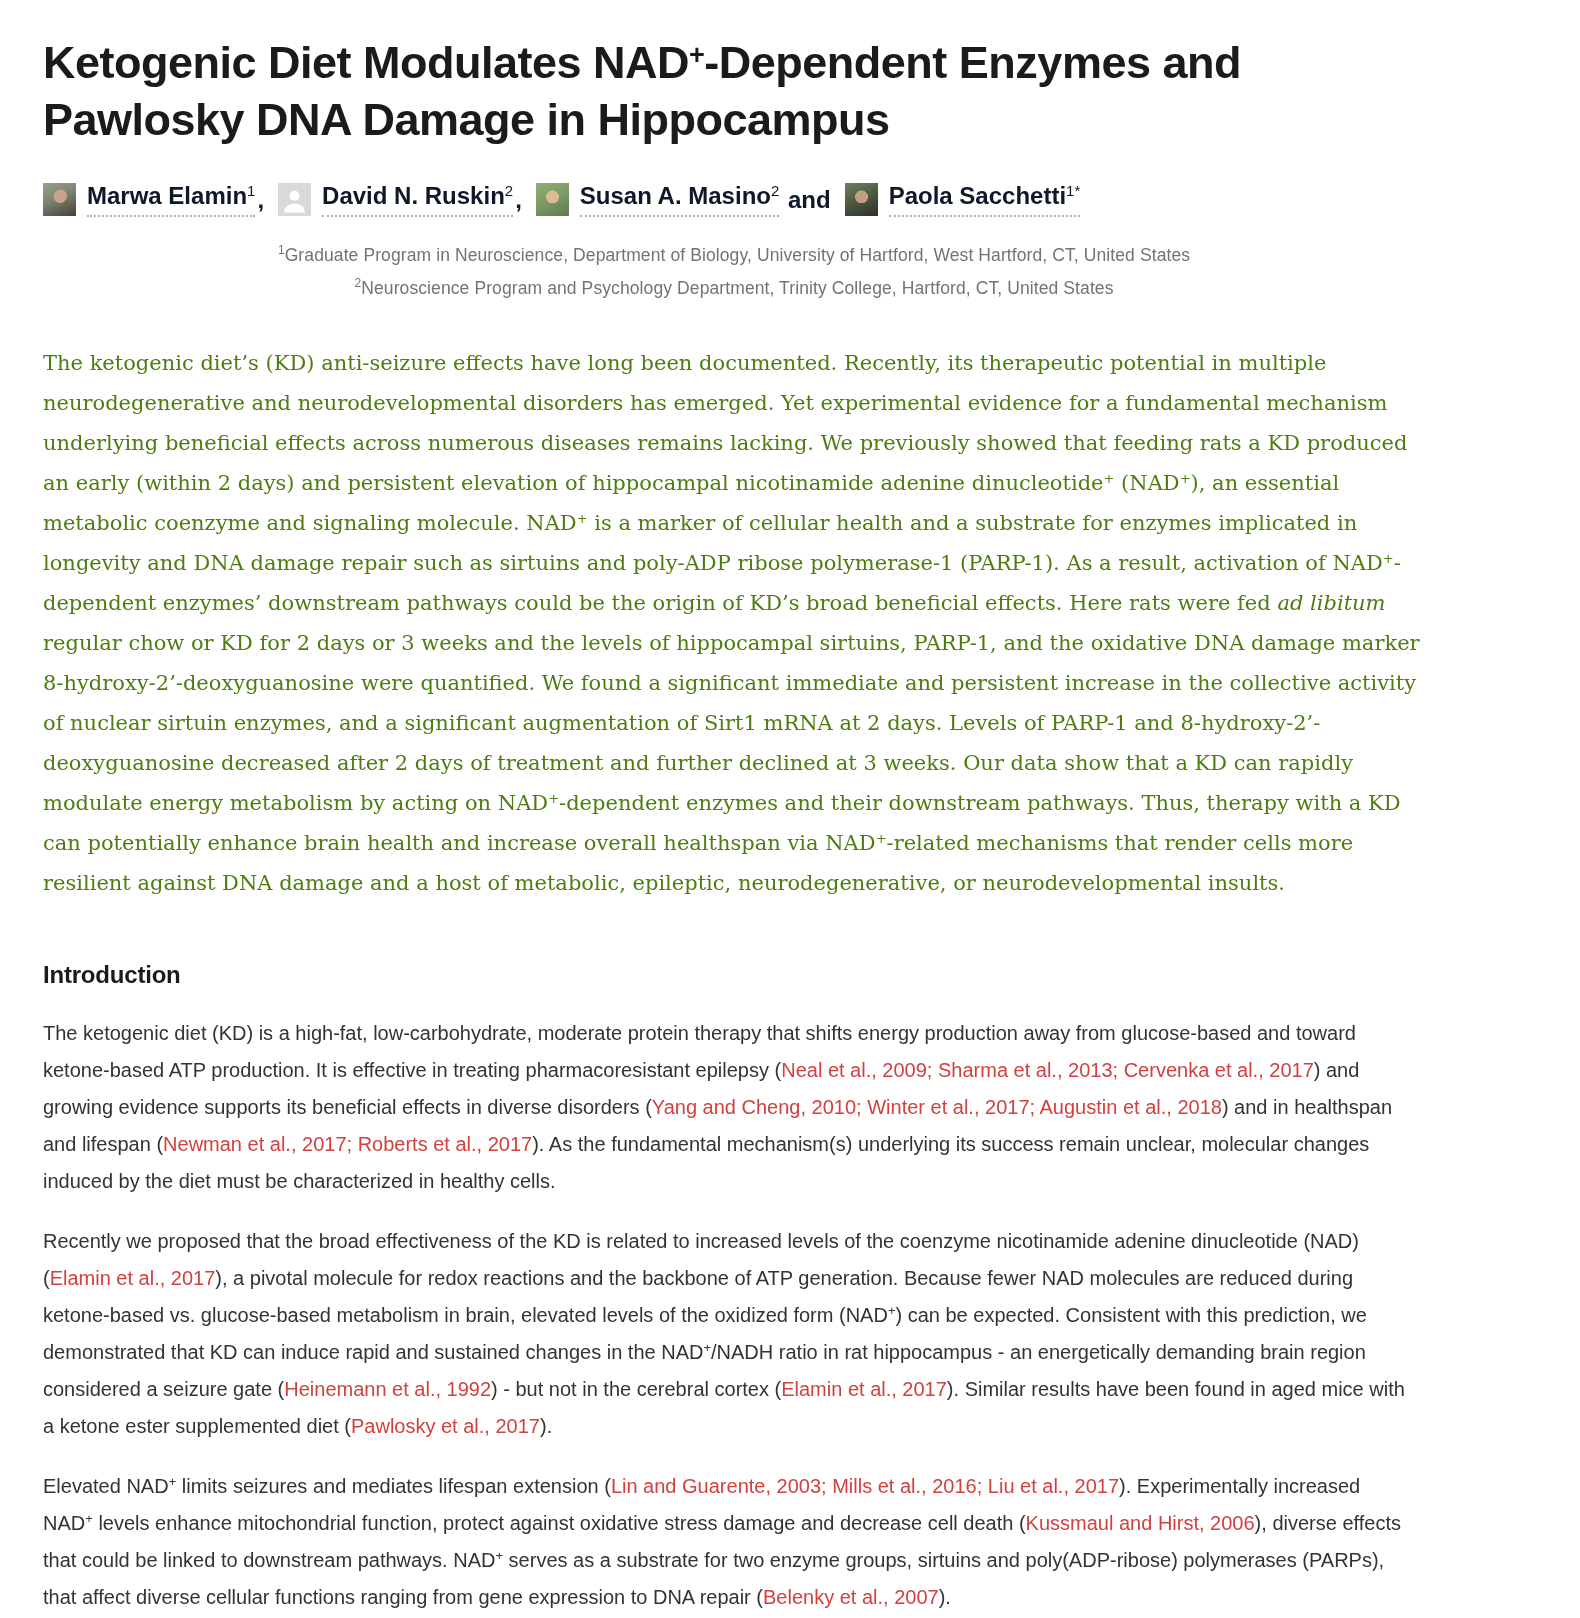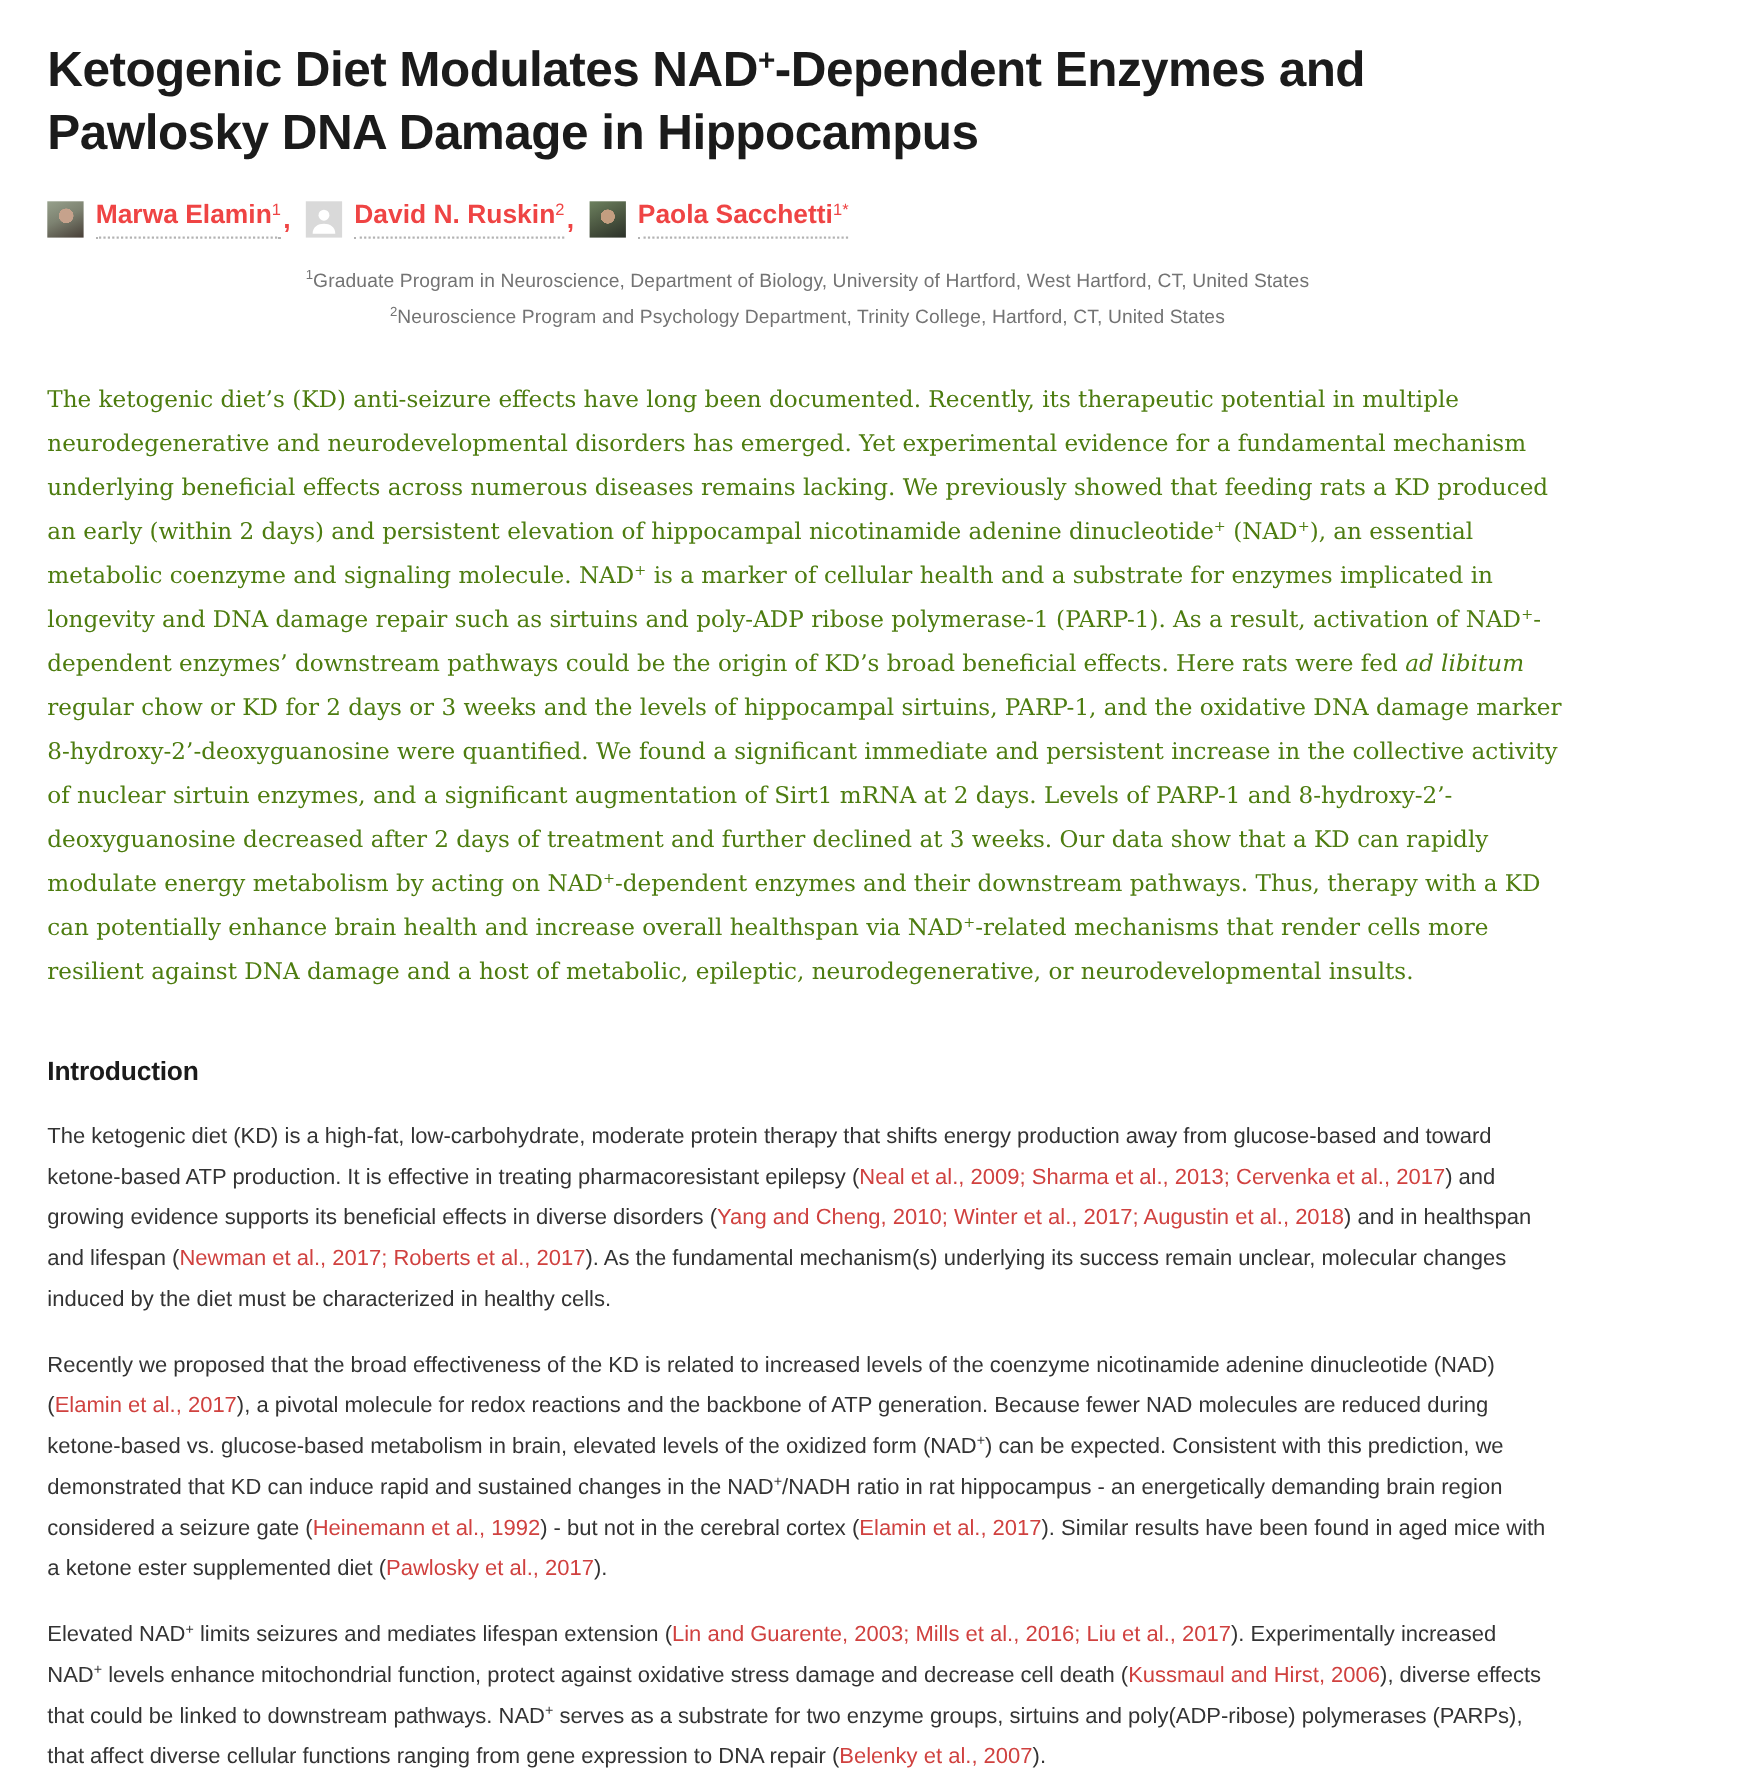--- a/index.html
+++ b/index.html
@@ -25,21 +25,21 @@
   h1.paper-title sup { font-size: 27px; line-height: 0; vertical-align: 14px; }
 
   
   .authors-row {
     display: flex;
     align-items: center;
     flex-wrap: wrap;
     margin: 0 0 22px 0;
     font-size: 24px;
     font-weight: bold;
-    color: #ef4444;
+    color: #0f172a;
   }
   .author { display: flex; align-items: center; margin-right: 14px; }
   .avatar {
     width: 33px; height: 33px;
     margin-right: 11px;
     position: relative;
     flex: 0 0 auto;
     overflow: hidden;
   }
   .av-photo-warm  { background: radial-gradient(circle at 52% 40%, #c6a28c 0 25%, rgba(0,0,0,0) 26%), linear-gradient(155deg, #97a18c 0%, #7d8271 45%, #473e37 100%); }
@@ -119,20 +119,25 @@
       <span class="avatar av-placeholder">
         <svg viewBox="0 0 24 24">
             <circle cx="12" cy="9.2" r="3.6" fill="#ffffff"></circle>
             <path d="M4.5 21.5c0-4.6 3.6-6.6 7.5-6.6s7.5 2 7.5 6.6z" fill="#ffffff"></path>
           </svg>
       </span>
       <span class="author-name"><span>David N. Ruskin</span><sup>2</sup></span>
       <span class="author-sep">,</span>
     </div>
     <div class="author">
+      <span class="avatar av-photo-green"></span>
+      <span class="author-name"><span>Susan A. Masino</span><sup>2</sup></span>
+      <span class="author-sep"> and</span>
+    </div>
+    <div class="author">
       <span class="avatar av-photo-dark"></span>
       <span class="author-name"><span>Paola Sacchetti</span><sup>1*</sup></span>
       <span class="author-sep"></span>
     </div>
   </div>
 
   <div class="affiliations">
     <div class="affiliation"><sup>1</sup><span>Graduate Program in Neuroscience, Department of Biology, University of Hartford, West Hartford, CT, United States</span></div>
     <div class="affiliation"><sup>2</sup><span>Neuroscience Program and Psychology Department, Trinity College, Hartford, CT, United States</span></div>
   </div>

